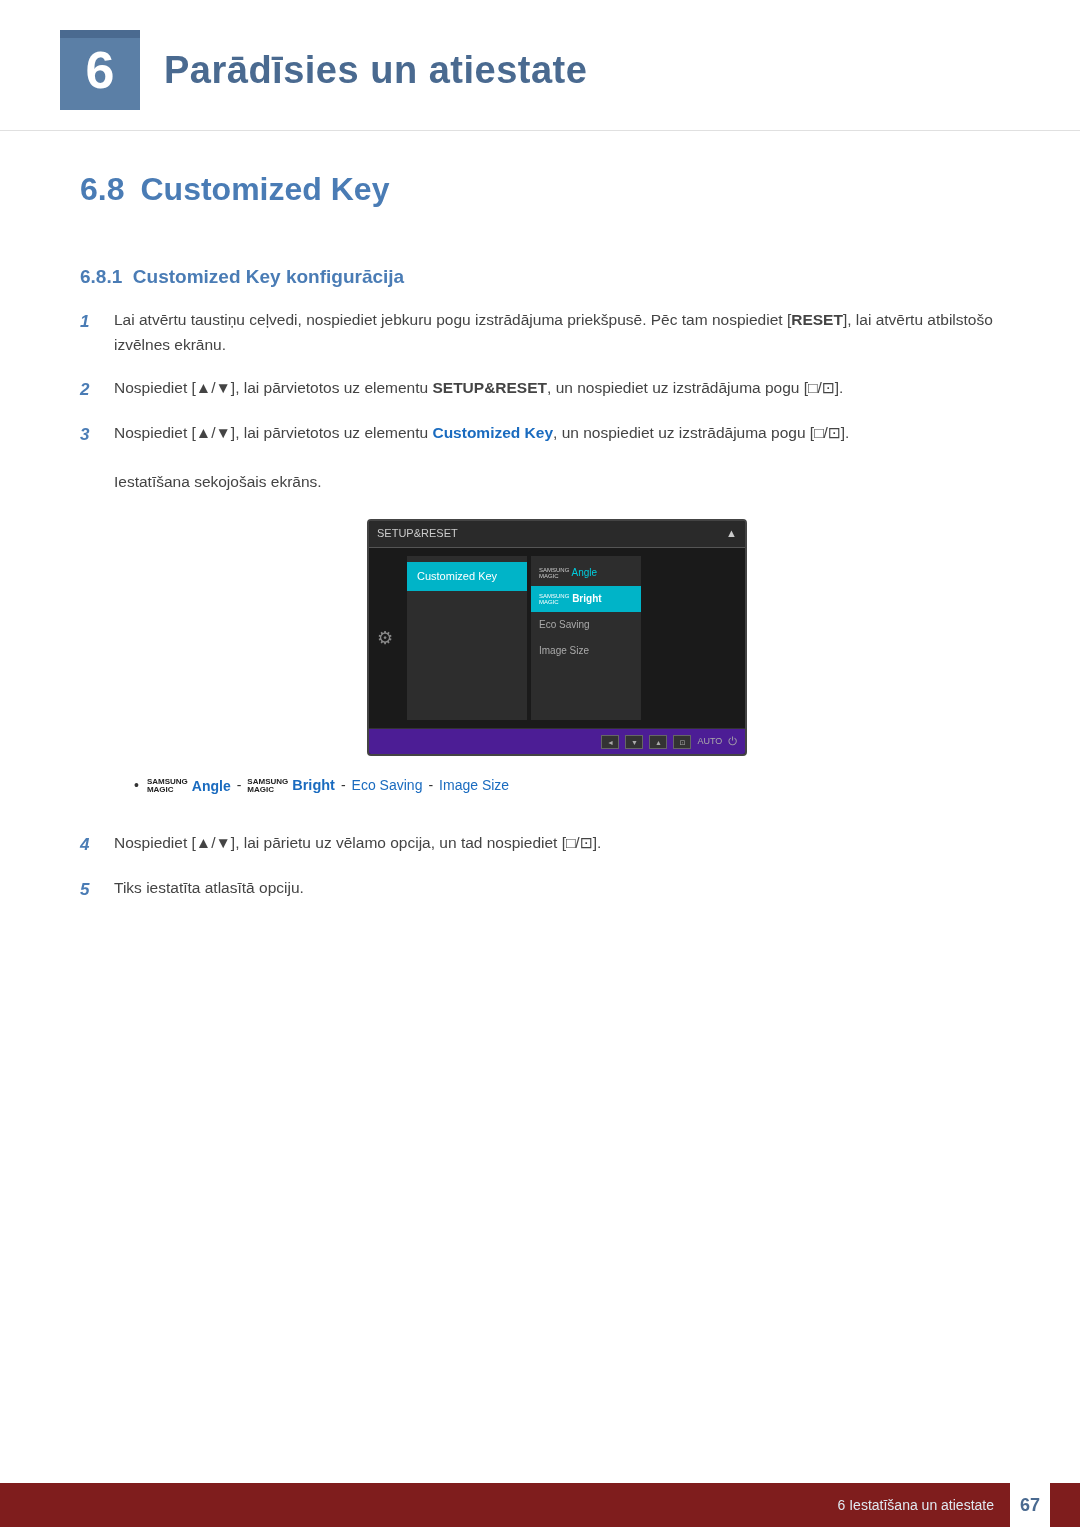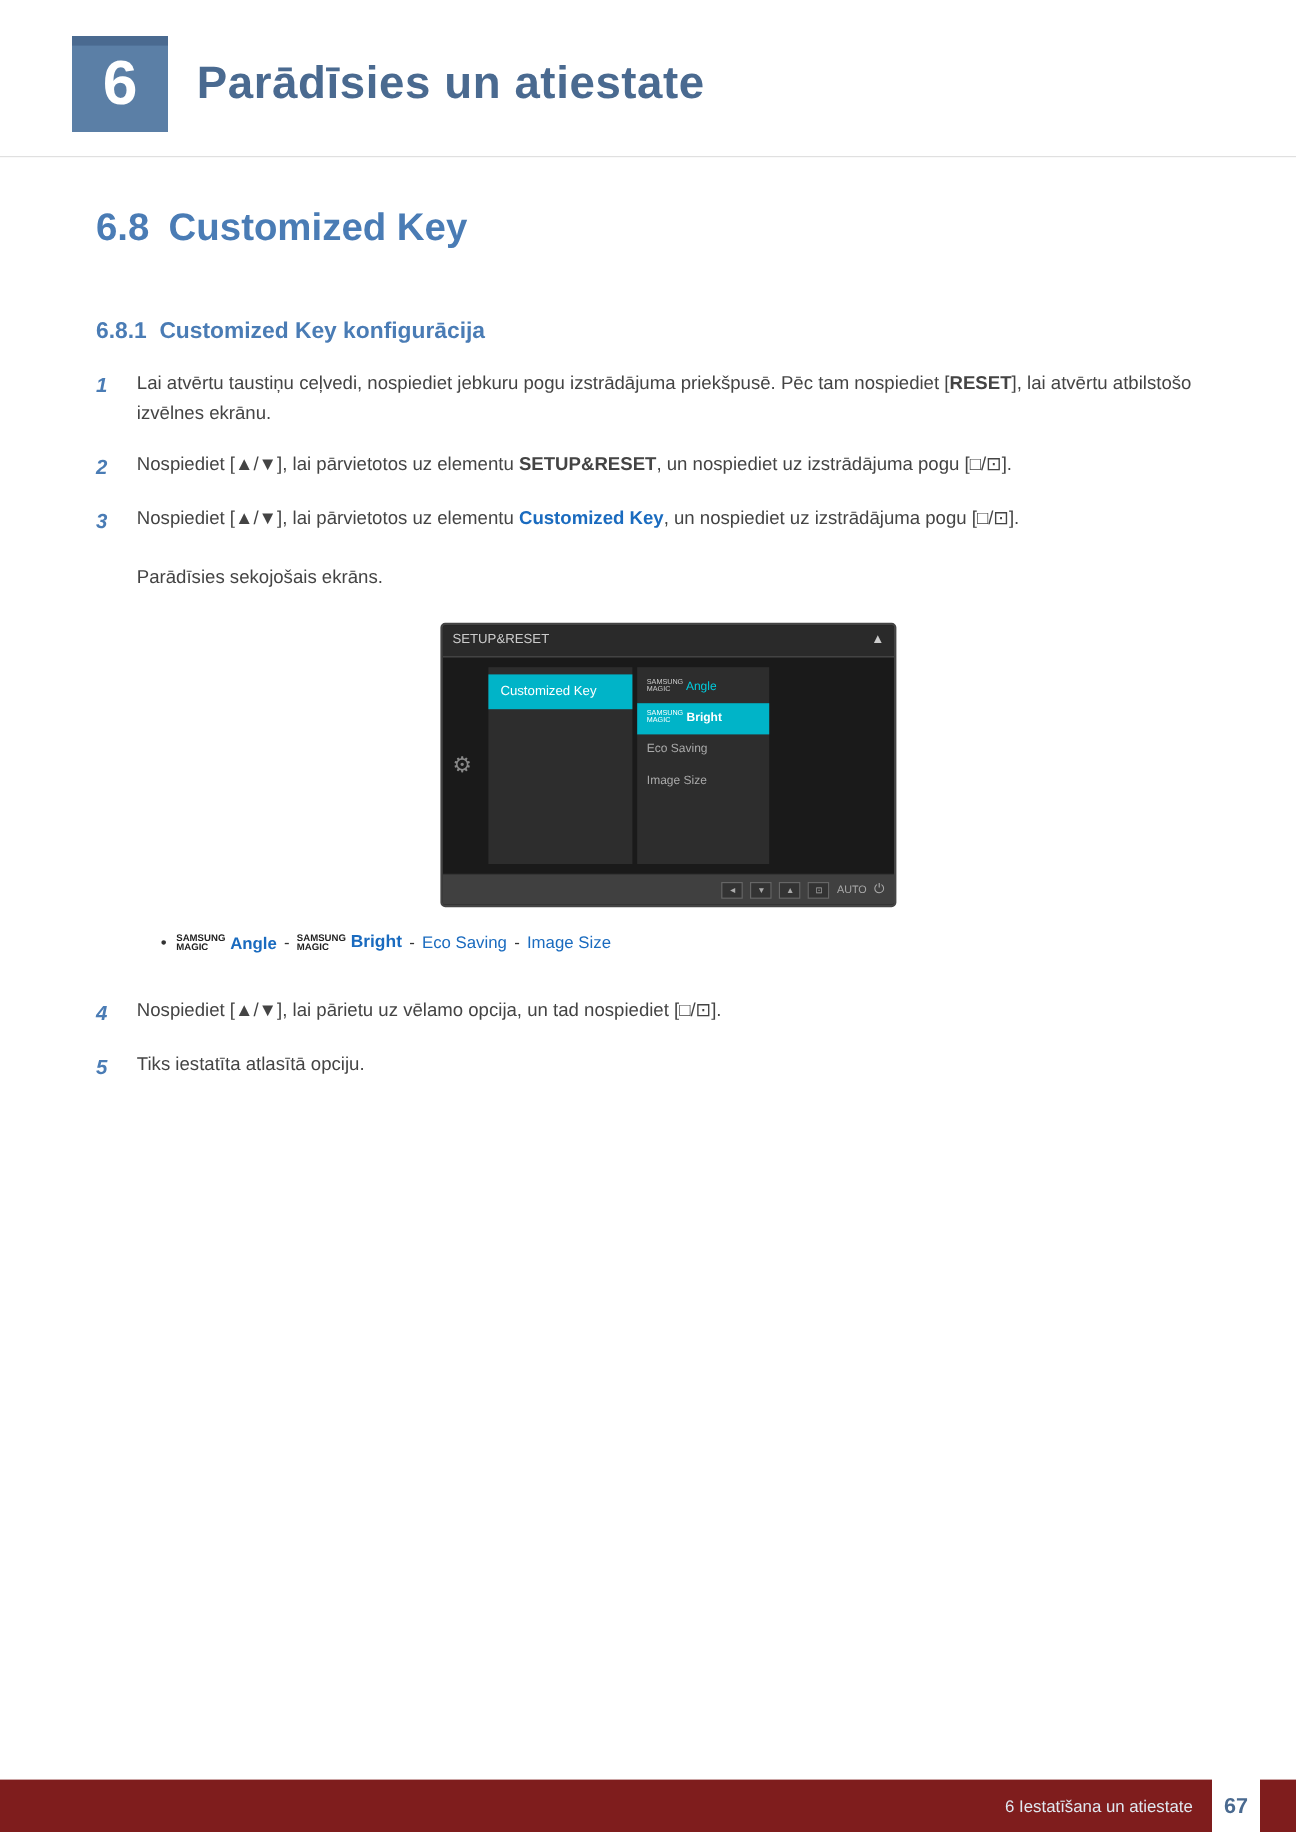--- a/index.html
+++ b/index.html
@@ -195,21 +195,21 @@
     .gear-icon-area {
       position: absolute;
       left: 8px;
       top: 50%;
       transform: translateY(-50%);
       color: #888;
       font-size: 18px;
     }
 
     .monitor-bottom-bar {
-      background: #404040;
+      background: #4c1d95;
       border-top: 1px solid #333;
       padding: 4px 8px;
       display: flex;
       align-items: center;
       justify-content: flex-end;
       gap: 6px;
     }
 
     .bottom-btn {
       width: 18px;
@@ -376,21 +376,21 @@
         pogu [□/⊡].
       </span>
     </li>
 
     <li>
       <span class="step-num">3</span>
       <span class="step-content">
         Nospiediet [▲/▼], lai pārvietotos uz elementu <span class="bold-key highlight-blue">Customized Key</span>, un nospiediet uz izstrādājuma
         pogu [□/⊡].
         <br><br>
-        <span>Parādīsies sekojošais ekrāns.</span>
+        <span>Iestatīšana sekojošais ekrāns.</span>
 
         
         <div class="screen-container">
           <div class="monitor-screen">
 
             <div class="monitor-header-bar">
               <span>SETUP&amp;RESET</span>
               <span style="float:right;">▲</span>
             </div>
 

